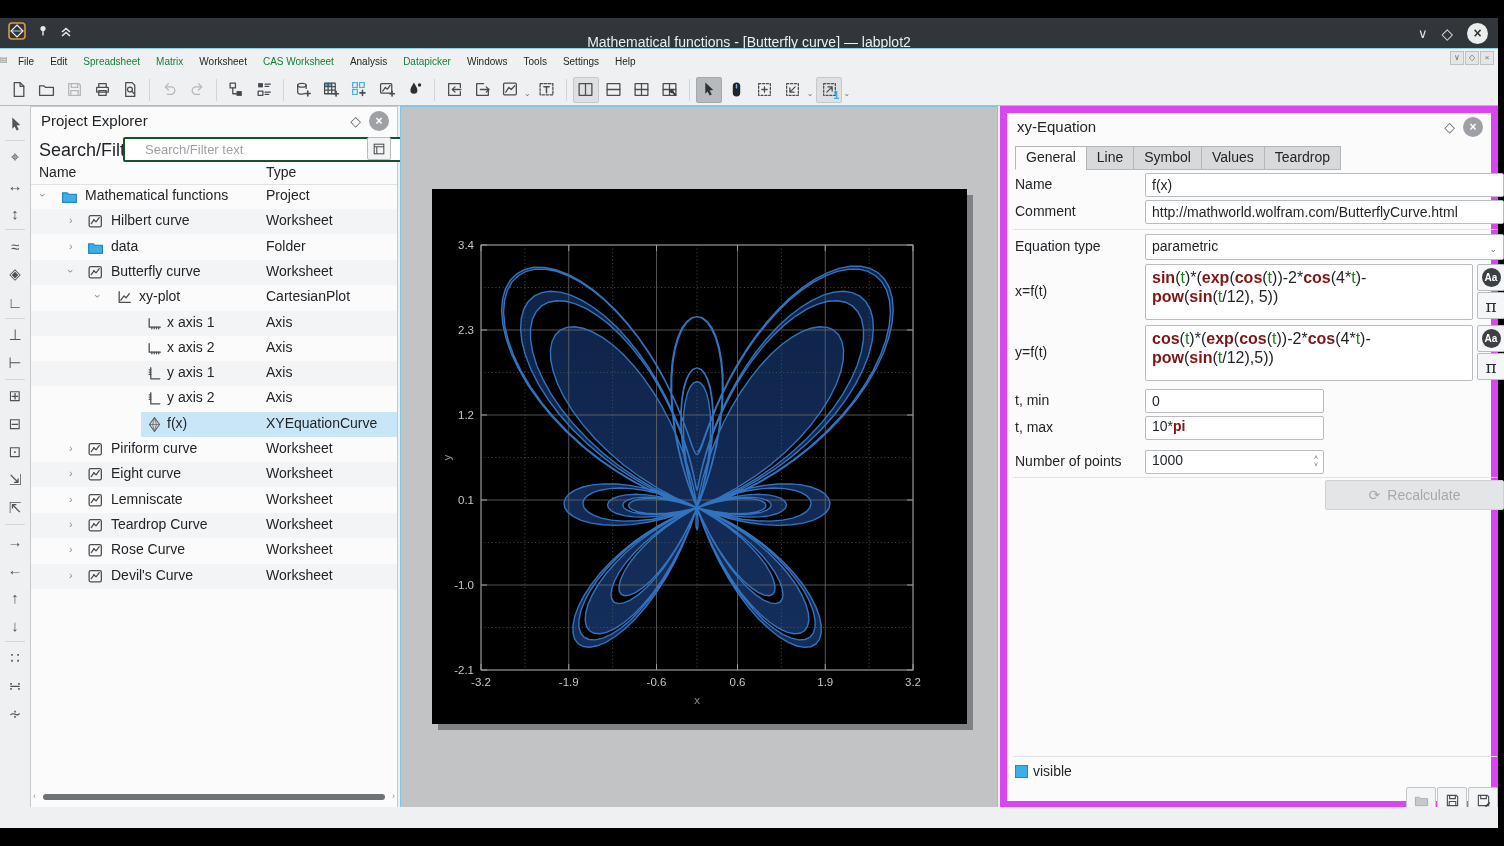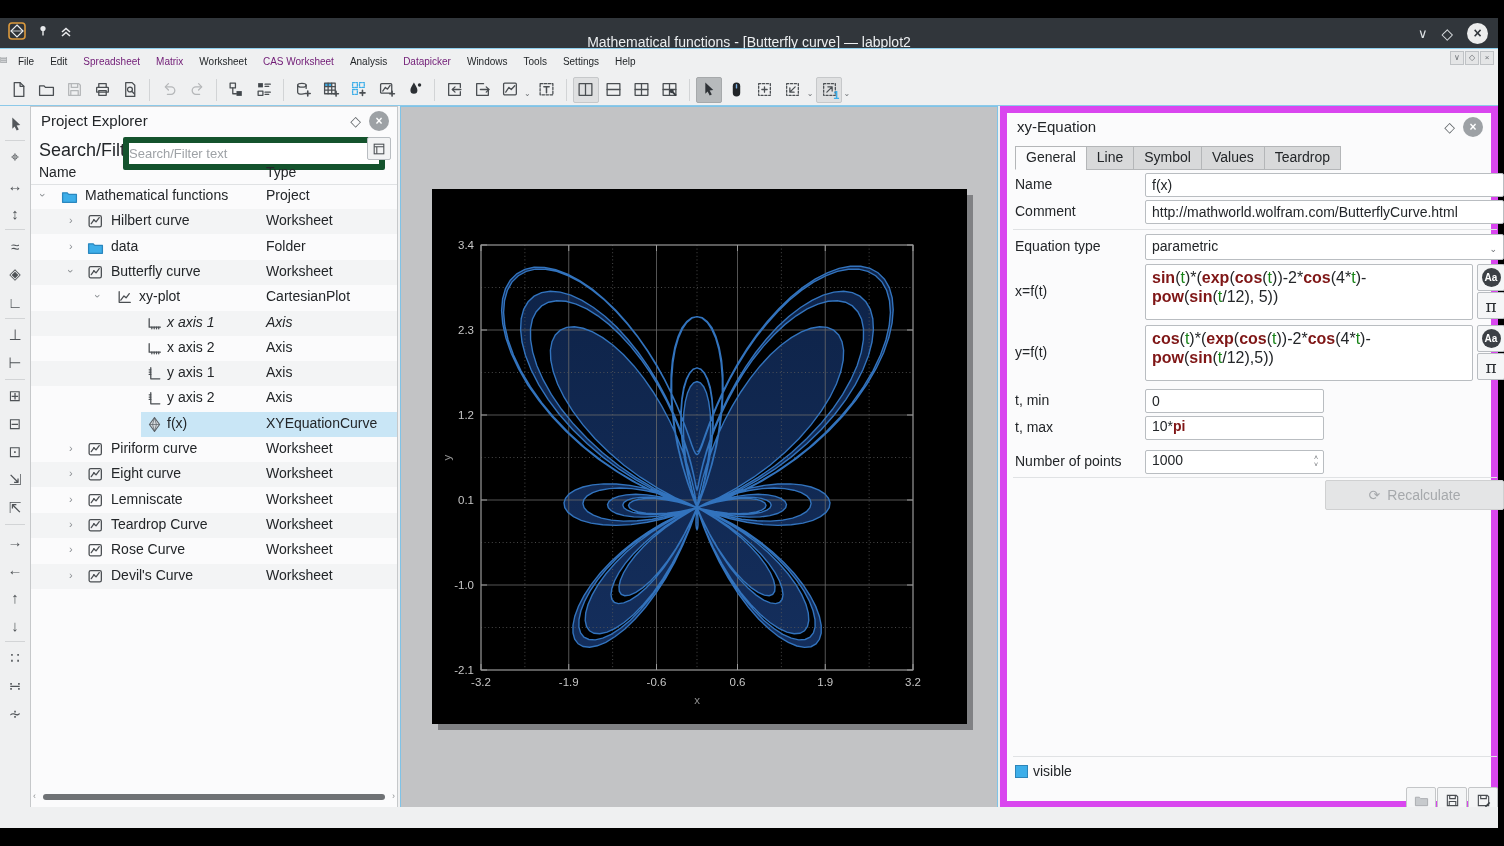--- a/index.html
+++ b/index.html
@@ -13,21 +13,21 @@
   .tb-title{width:100%;text-align:center;color:#eceff1;font-size:14px;}
   .tb-right{position:absolute;right:10px;top:0;height:30px;display:flex;align-items:center;gap:14px;}
   .tb-chevron{color:#dfe3e6;font-size:13px;line-height:1;}
   .tb-diamond{color:#dfe3e6;font-size:15px;line-height:1;}
   .tb-close{width:21px;height:21px;border-radius:50%;background:#eceded;color:#31363b;
             display:flex;align-items:center;justify-content:center;font-size:14px;font-weight:bold;}
   
   .menubar{position:absolute;left:0;top:30px;width:100%;height:26px;background:#eff0f1;
            border-top:1px solid #8fd0ee;display:flex;align-items:center;padding-left:10px;box-sizing:border-box;}
   .menu-item{font-size:10px;padding:0 8px;line-height:25px;}
-  .menu-item.disabled{color:#701a75;}
+  .menu-item.disabled{color:#15803d;}
   .menu-corner{position:absolute;left:0;top:6px;font-size:8px;color:#7a7e82;}
   .mini-controls{position:absolute;right:4px;top:2px;display:flex;gap:1px;}
   .mini-controls span{width:12px;height:12px;font-size:8px;line-height:12px;text-align:center;
       color:#6d7175;background:#e4e5e6;border:1px solid #bfc2c5;}
   
   .toolbar{position:absolute;left:0;top:56px;width:100%;height:31px;background:#eff0f1;
            display:flex;align-items:center;padding-left:4px;box-sizing:border-box;}
   .tool-btn{width:26px;height:26px;border-radius:2px;display:flex;align-items:center;justify-content:center;
             position:relative;margin:0 1px;}
   .tool-btn.disabled{opacity:.35;}
@@ -49,22 +49,22 @@
   .explorer{position:absolute;left:30px;top:0;width:368px;height:702px;background:#fbfbfc;
             border:1px solid #c6c8ca;box-sizing:border-box;}
   .dock-header{position:absolute;left:0;top:0;width:100%;height:28px;}
   .dock-title{position:absolute;left:10px;top:5px;font-size:15px;}
   .dock-icons{position:absolute;right:8px;top:4px;display:flex;align-items:center;gap:8px;}
   .dock-diamond{color:#5b6064;font-size:14px;}
   .dock-close{width:20px;height:20px;border-radius:50%;background:#9da1a5;color:#fff;
               display:flex;align-items:center;justify-content:center;font-size:12px;font-weight:bold;}
   .searchrow{position:absolute;left:0;top:28px;width:100%;height:28px;}
   .search-label{position:absolute;left:8px;top:5px;font-size:18px;}
-  .search-input{position:absolute;left:92px;top:2px;width:250px;height:19px;border:6px solid #14532d;
-                border-radius:2px;font-size:13px;padding:1px 0;color:#232629;background:#fff;
+  .search-input{position:absolute;left:92px;top:2px;width:250px;height:19px;border:2px solid #14532d;
+                border-radius:2px;font-size:13px;padding:1px 20px;color:#232629;background:#fff;
                 font-family:inherit;}
   .search-input::placeholder{color:#9ea2a6;}
   .filter-btn{position:absolute;right:6px;top:2px;width:22px;height:21px;border:1px solid #b9bdc1;
               border-radius:2px;background:#f2f3f4;display:flex;align-items:center;justify-content:center;}
   .treeheader{position:absolute;left:0;top:55px;width:100%;height:22px;border-bottom:1px solid #e0e2e4;}
   .col-name{position:absolute;left:8px;top:2px;font-size:14px;}
   .col-type{position:absolute;left:235px;top:2px;font-size:14px;}
   .treerows{position:absolute;left:0;top:77px;width:100%;height:540px;overflow:hidden;}
   .trow{position:absolute;left:0;width:100%;height:25px;}
   .trow .hl{position:absolute;top:0;height:25px;right:0;background:#c9e6f6;}
@@ -526,21 +526,21 @@
             <span class="exp" style="left: 65px; transform: rotate(90deg);">›</span>
             <span class="ticon" style="left: 85px;"><svg width="17" height="17" viewBox="0 0 16 16">
                 <g stroke="#4a4e52" stroke-width="1.2" fill="none" stroke-linecap="round" stroke-linejoin="round">
                   <path d="M3 2.5V12.5h10.5"></path>
                   <path d="M4.5 10.5L7.5 6.5l2 1.8 3-4"></path>
                 </g>
               </svg></span>
             <span class="tname" style="left: 108px;">xy-plot</span>
             <span class="ttype">CartesianPlot</span>
           </div>
-          <div class="trow" style="top: 126.5px; background: rgb(243, 244, 245); font-style: italic;">
+          <div class="trow" style="top: 126.5px; background: rgb(243, 244, 245);">
             <span class="ticon" style="left: 115px;"><svg width="17" height="17" viewBox="0 0 16 16">
                 <g stroke="#4a4e52" stroke-width="1.2" fill="none" stroke-linecap="round" stroke-linejoin="round">
                   <path d="M3 3.5v8h10.5"></path>
                   <path d="M5.5 11.5V13M7.7 11.5V13M9.9 11.5V13M12 11.5V13"></path>
                 </g>
               </svg></span>
             <span class="tname" style="left: 136px;">x axis 1</span>
             <span class="ttype">Axis</span>
           </div>
           <div class="trow" style="top: 151.8px;">

